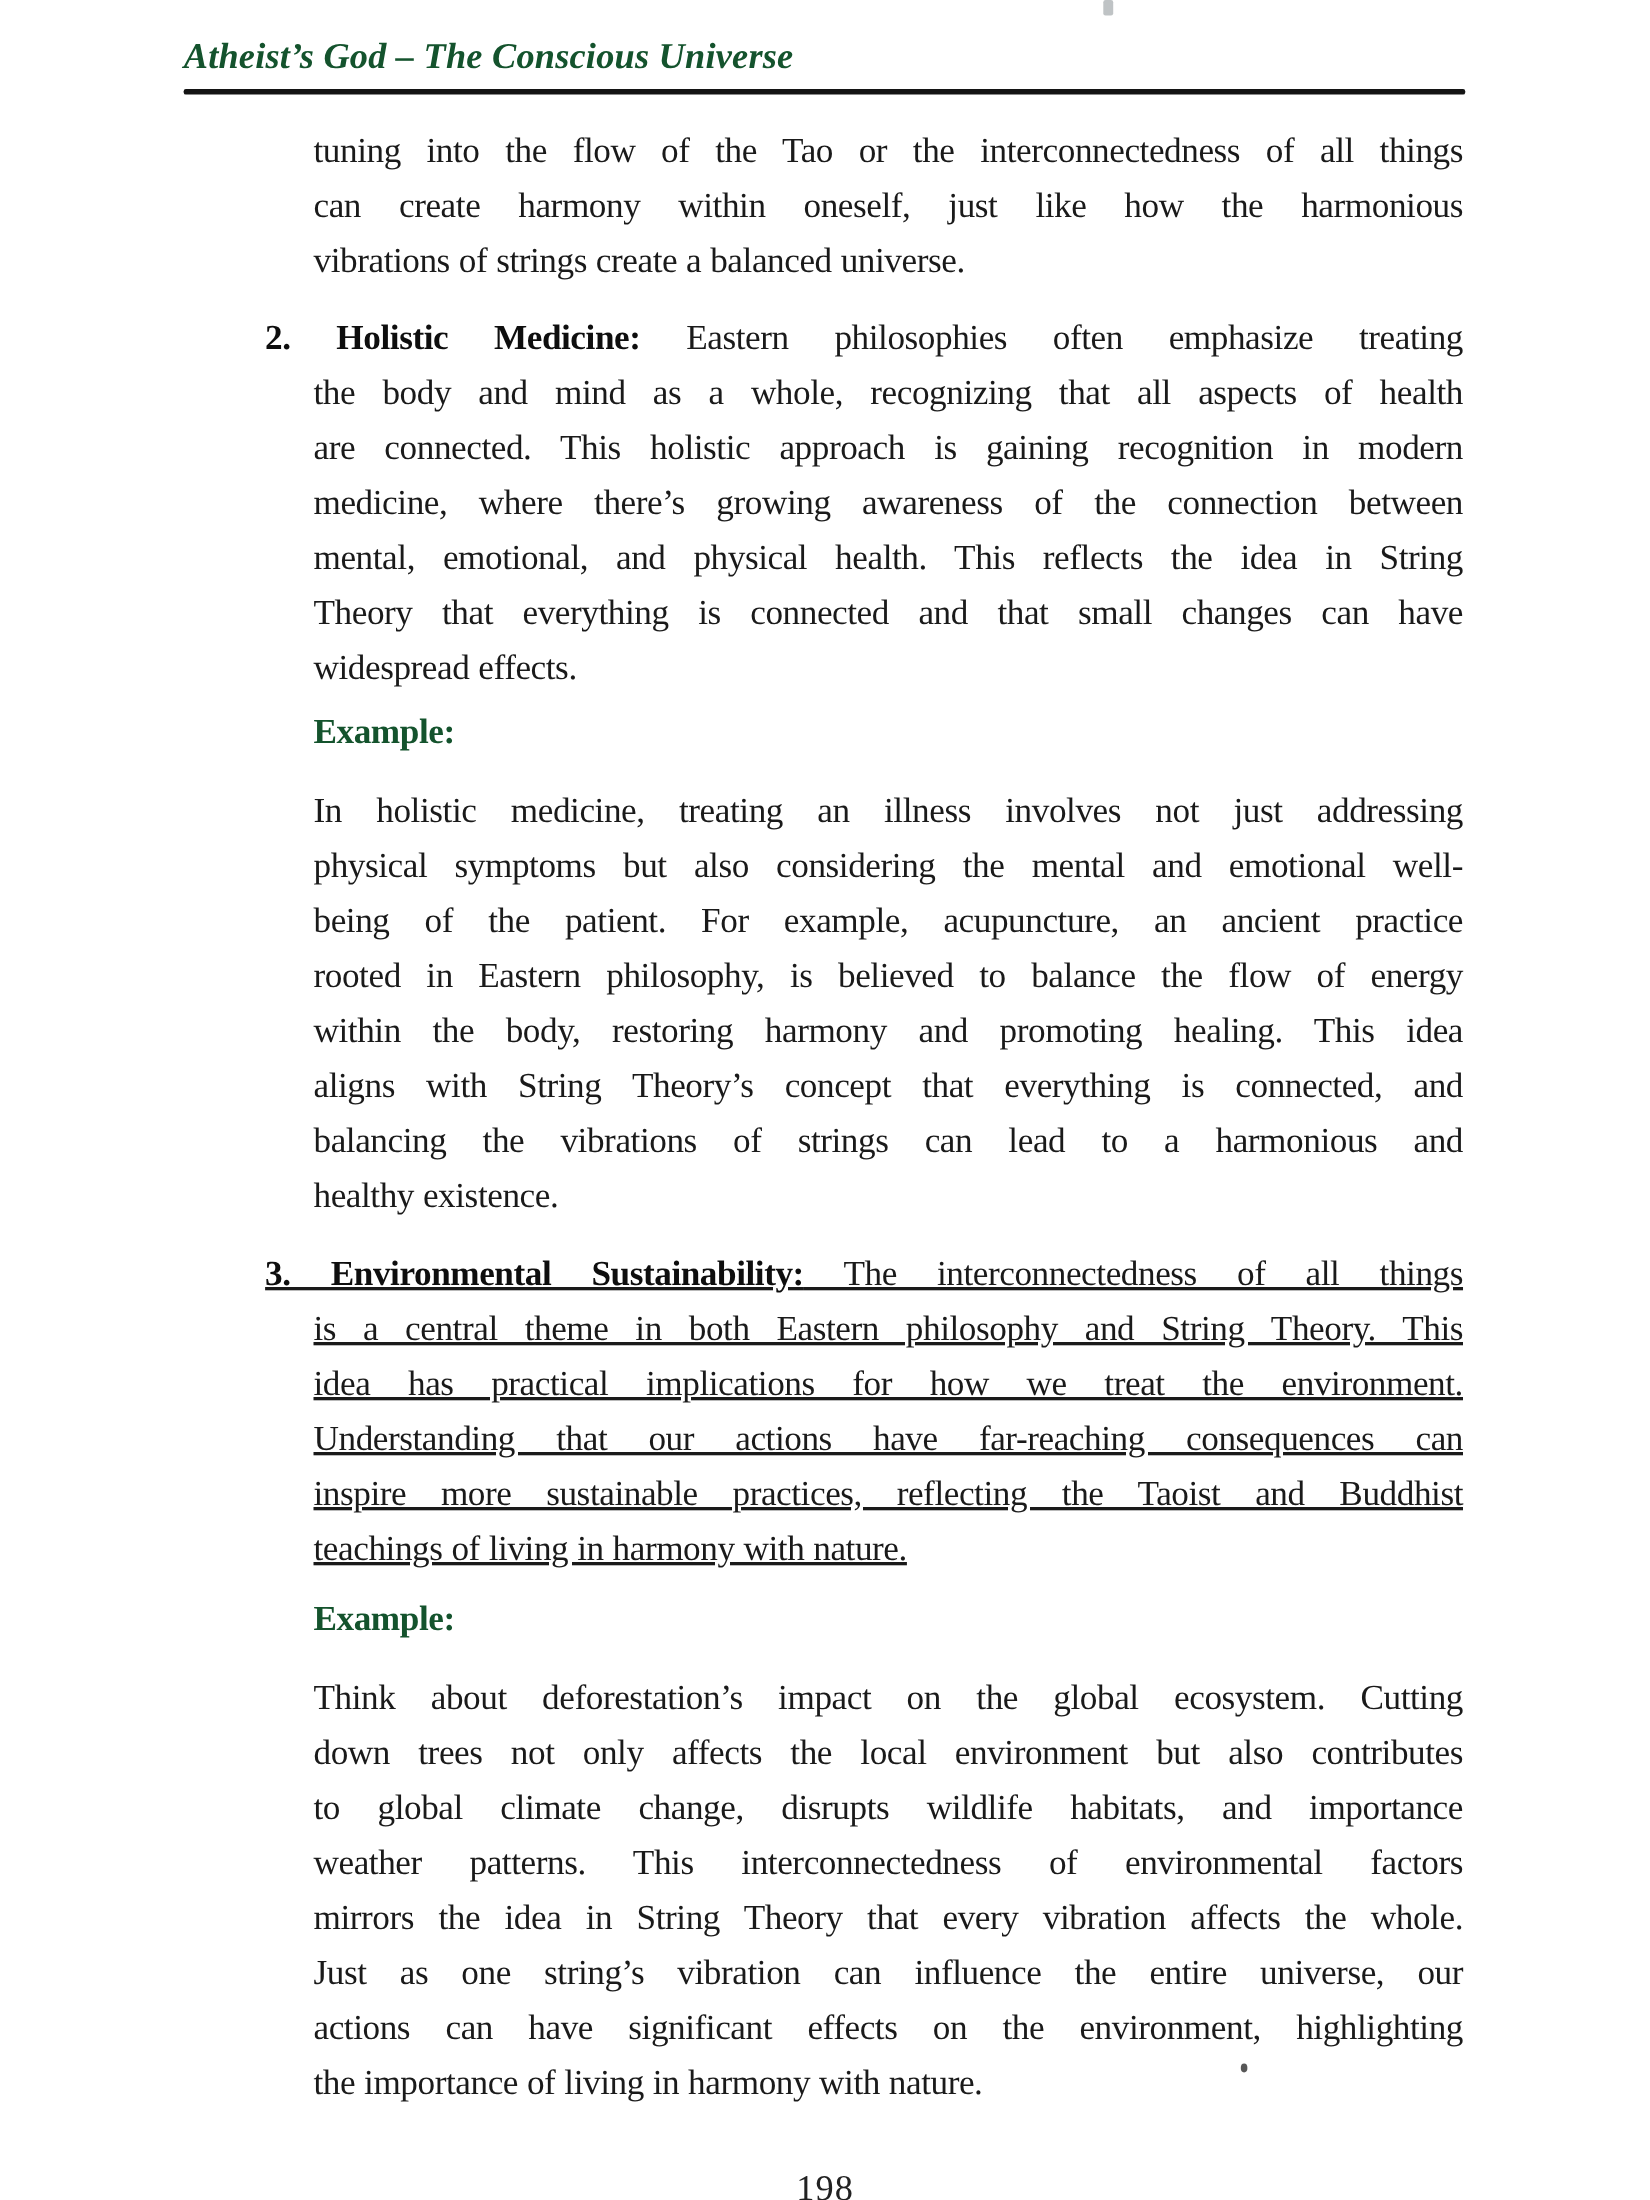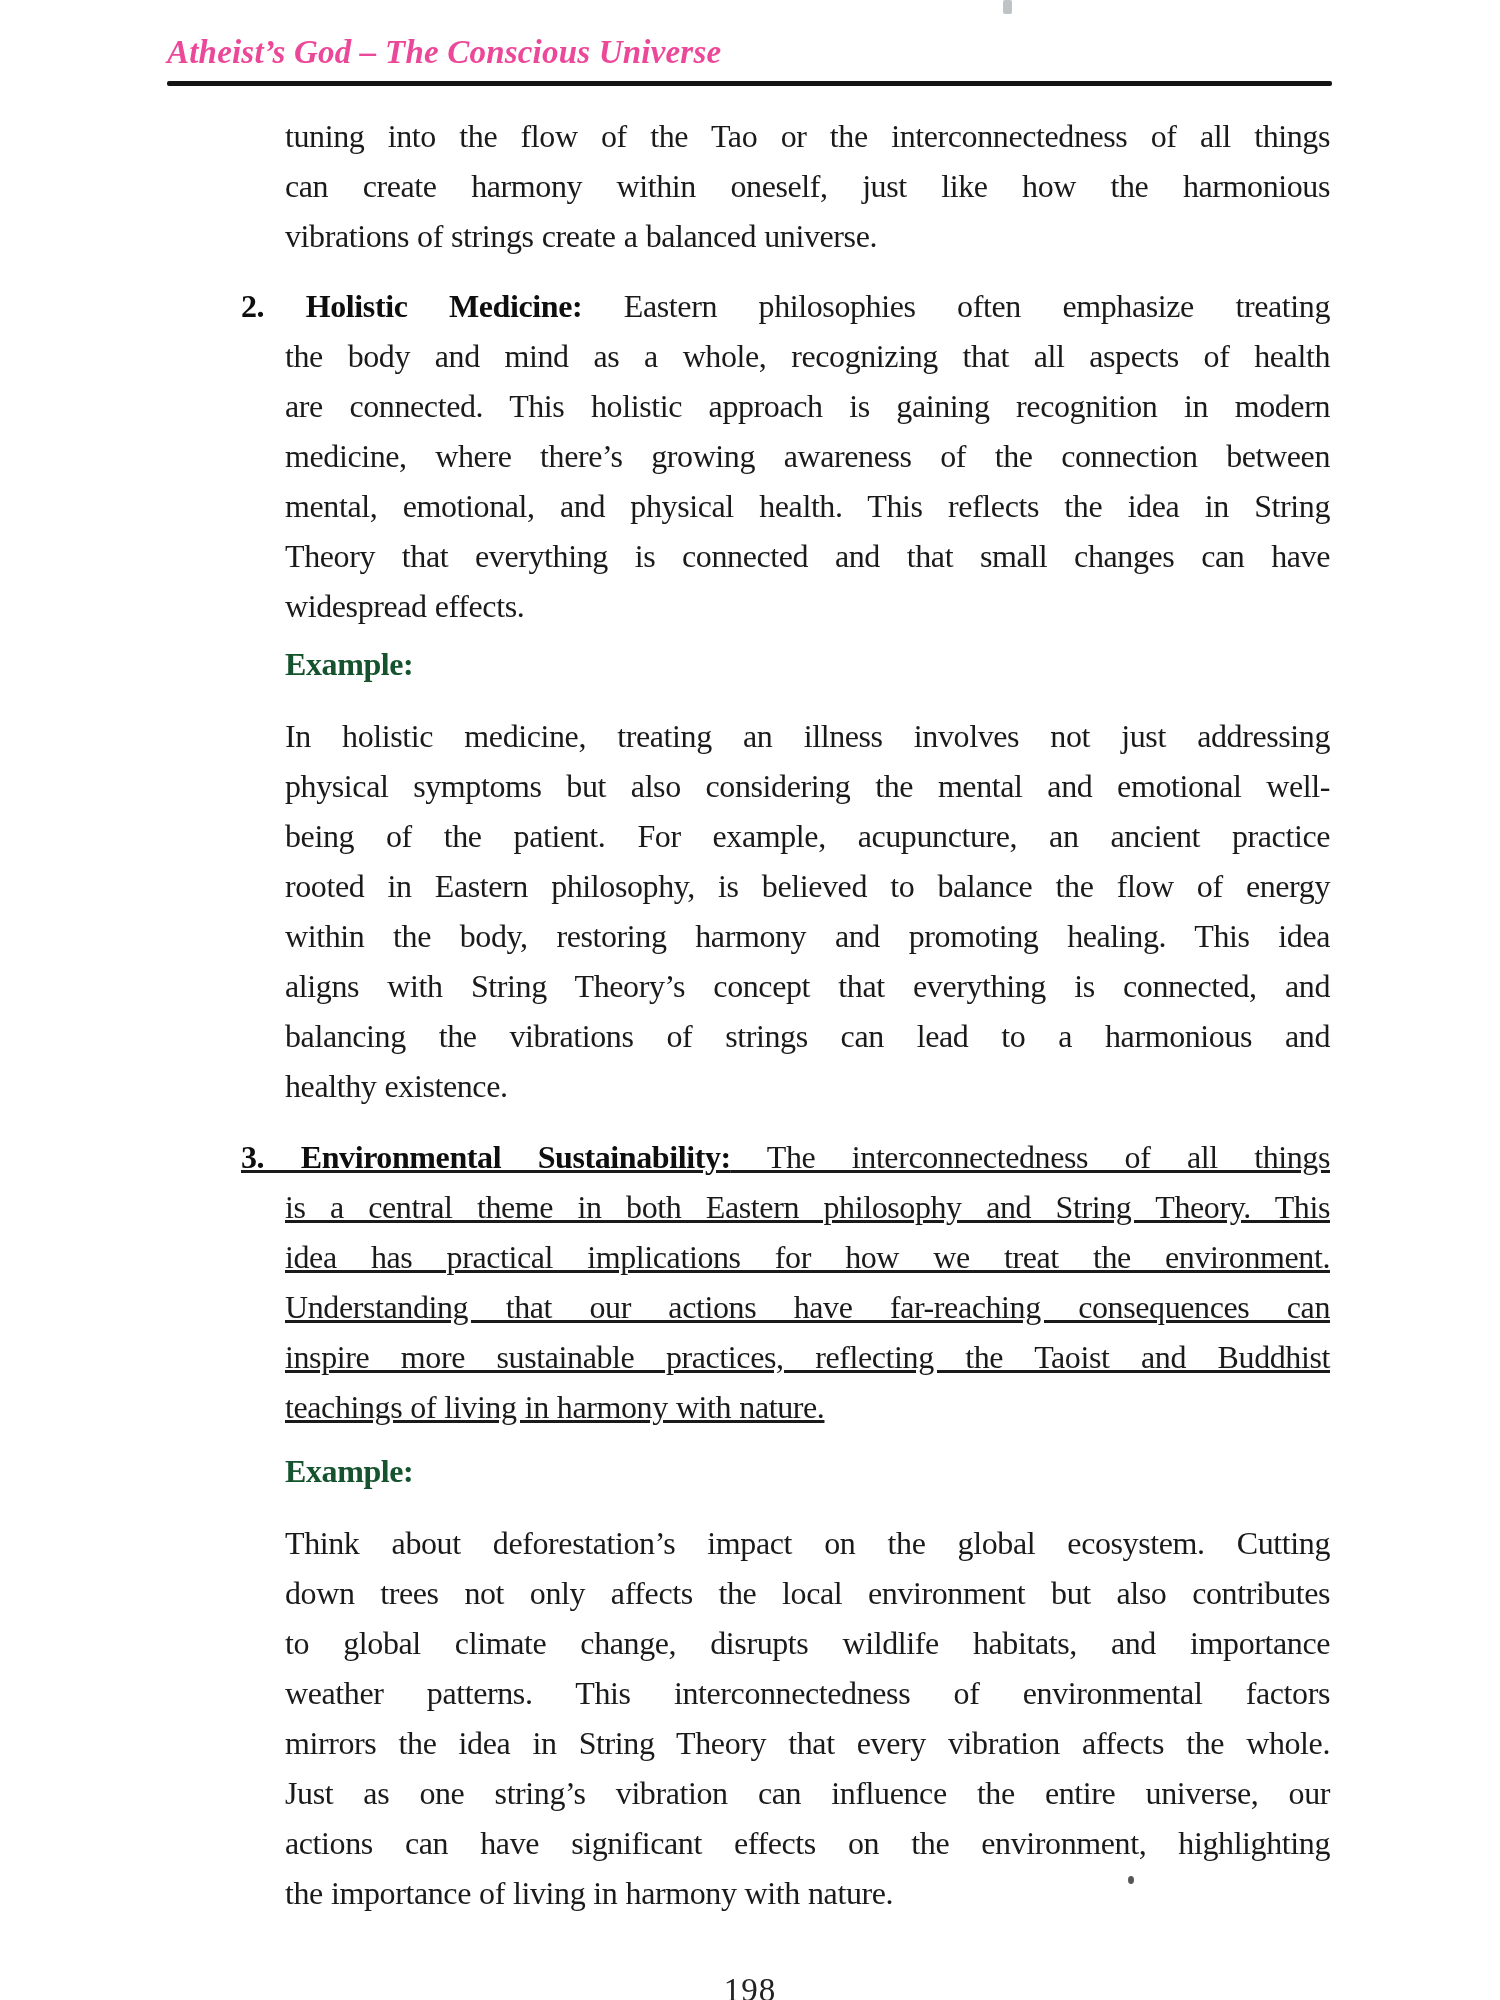--- a/index.html
+++ b/index.html
@@ -12,21 +12,21 @@
     font-family: "Liberation Serif", serif;
     color: #1a1a1a;
   }
   .running-head {
     margin: 30px 0 0 167px;
     font-style: italic;
     font-weight: 700;
     font-size: 33px;
     line-height: 44px;
     letter-spacing: 0.2px;
-    color: #ec4899;
+    color: #14532d;
   }
   .rule {
     margin: 7px 0 0 167px;
     width: 1165px;
     height: 5px;
     background: #141414;
     border-radius: 2px;
   }
   .content {
     margin: 25px 0 0 285px;

